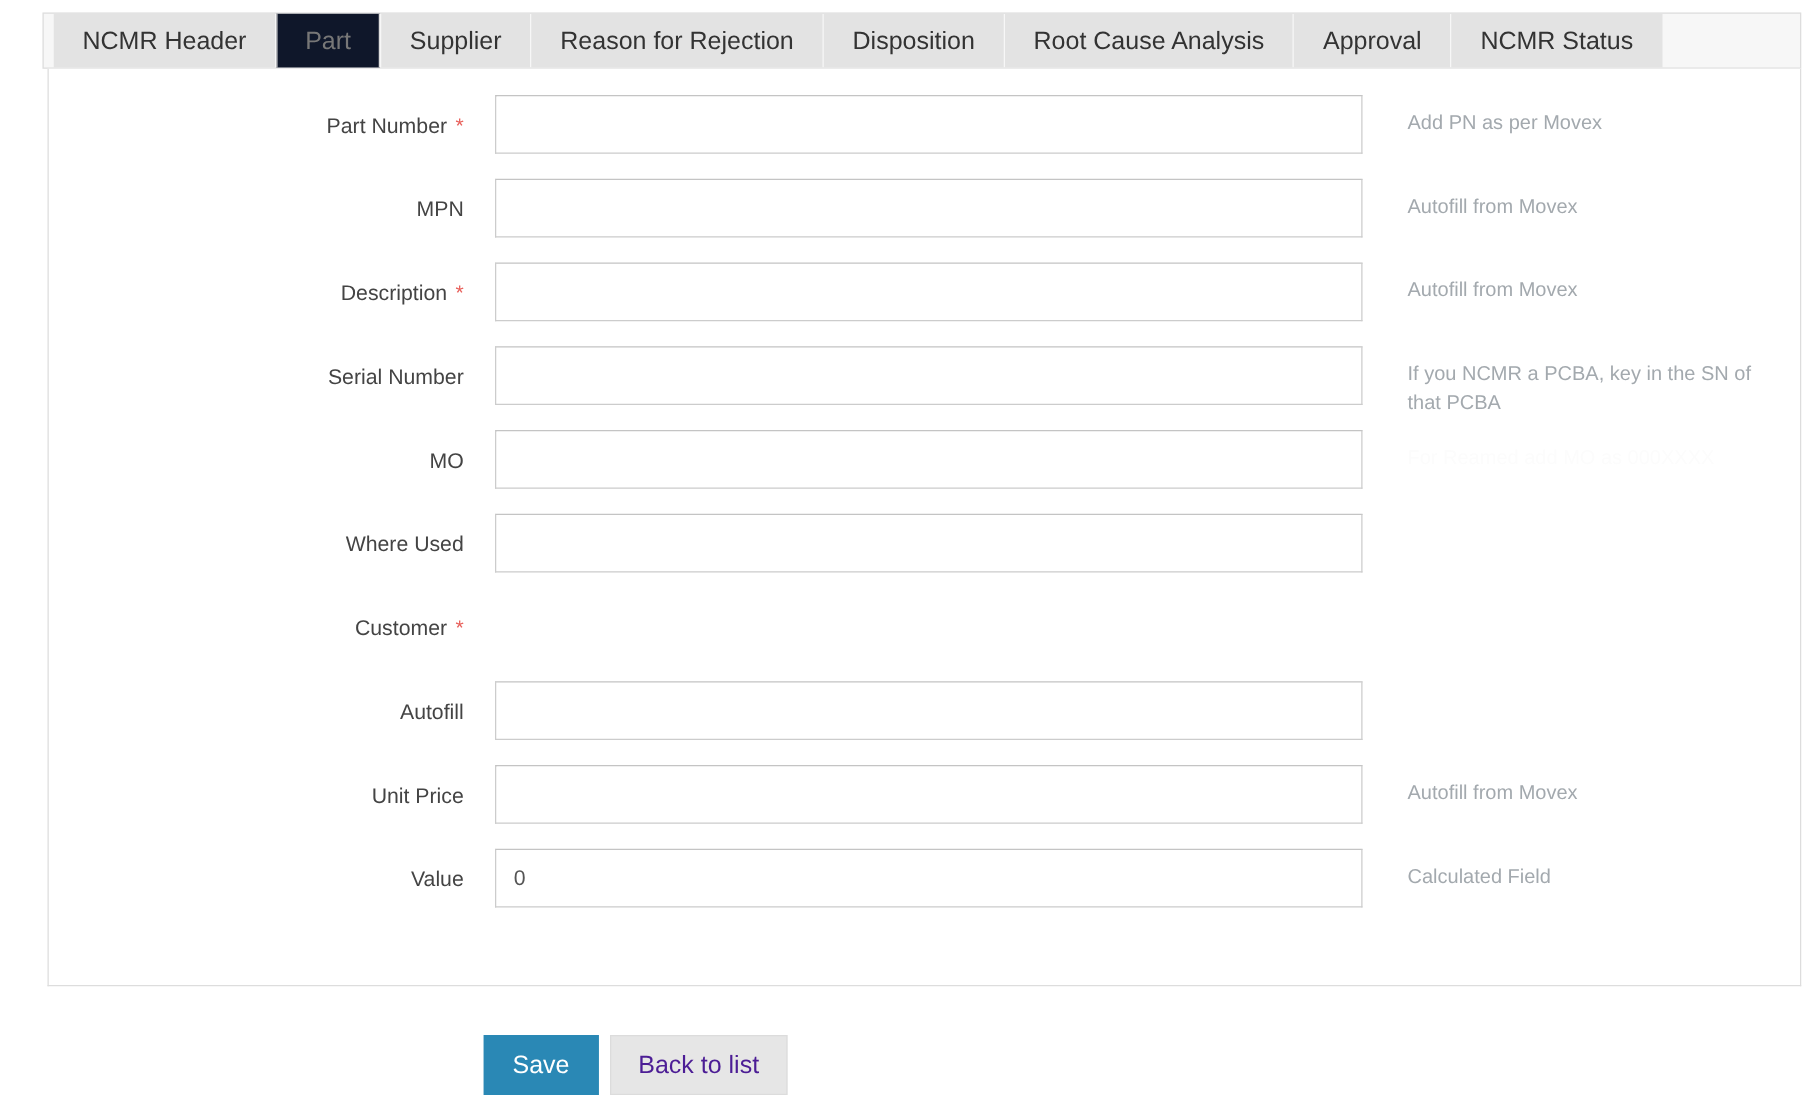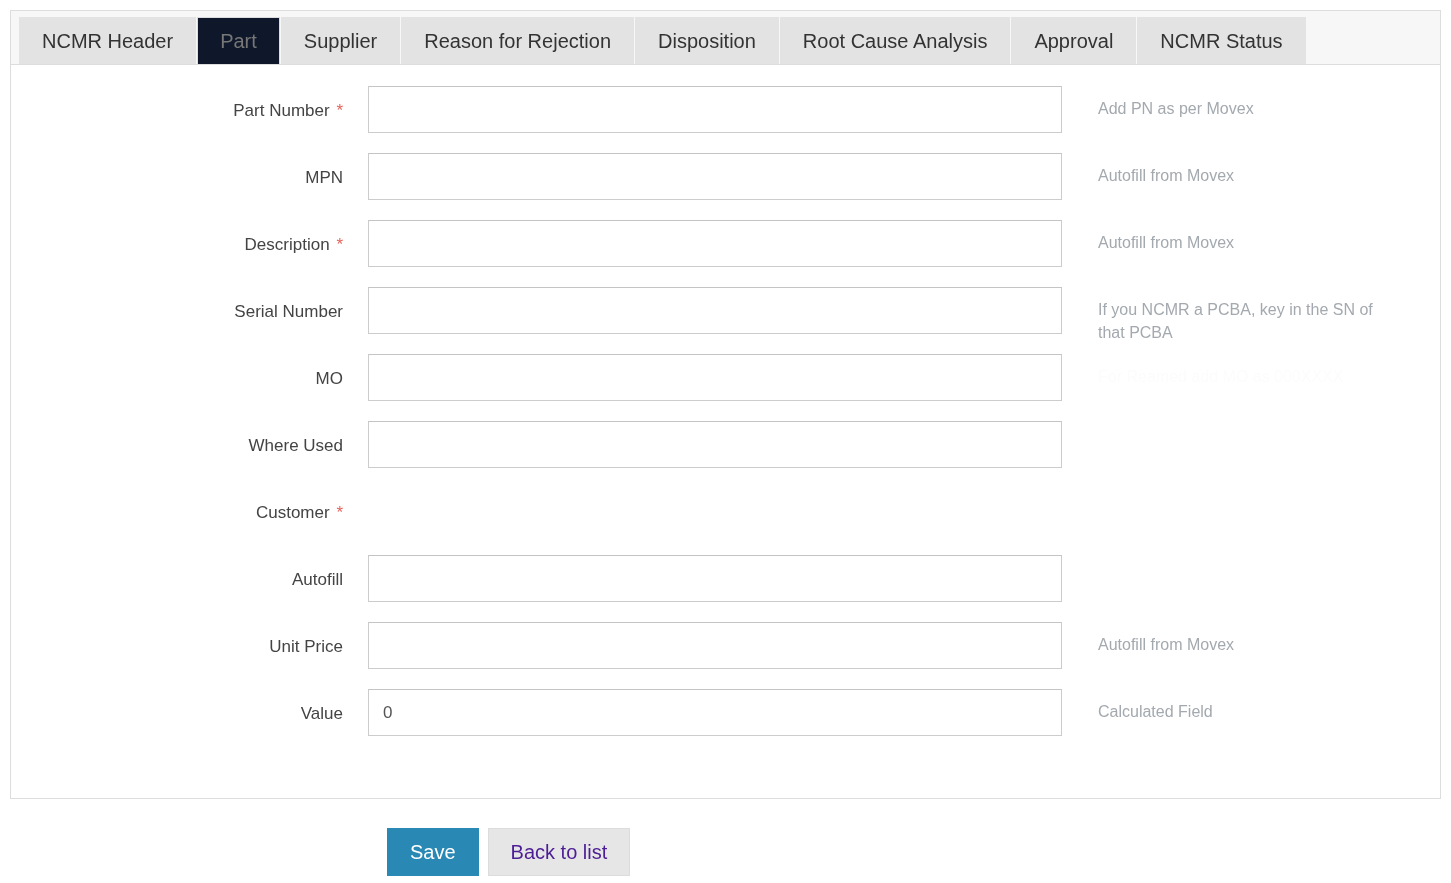--- a/index.html
+++ b/index.html
@@ -30,26 +30,27 @@
     top: 10px;
     width: 1431px;
     box-sizing: border-box;
   }
 
   .tab-strip {
     position: relative;
     background: #f7f7f7;
     border: 1px solid #dddddd;
     border-bottom: 1px solid #dddddd;
-    height: 55px;
+    height: 45px;
     box-sizing: border-box;
     padding: 0 0 0 8px;
     display: flex;
-    align-items: flex-end;
+    align-items: center;
     overflow: hidden;
+    margin-left: 24px;
   }
 
   .tab {
     position: relative;
     display: inline-flex;
     align-items: center;
     justify-content: center;
     height: 47px;
     margin: 0 1px 0 0;
     padding: 0 22px;
@@ -76,20 +77,21 @@
   }
 
   .tab-body {
     background: #ffffff;
     border: 1px solid #dddddd;
     border-top: none;
     box-sizing: border-box;
     height: 734px;
     padding: 0;
     position: relative;
+    margin-left: 28px;
   }
 
   
   .form {
     padding-top: 14px;
   }
 
   .form-row {
     display: flex;
     align-items: flex-start;

